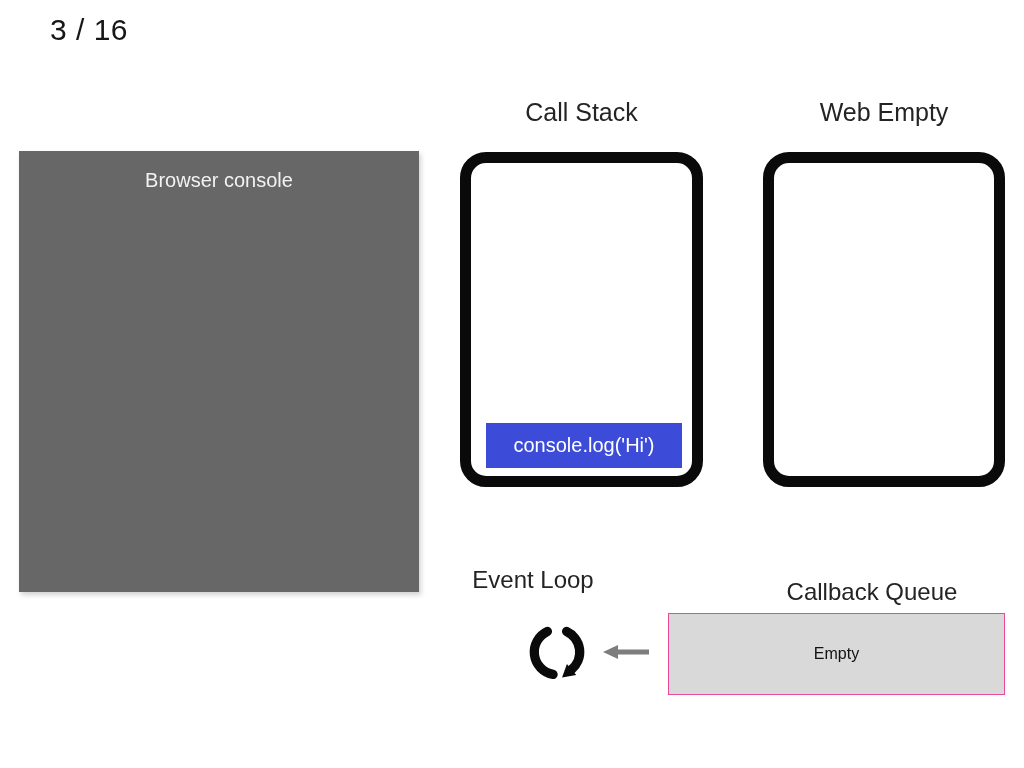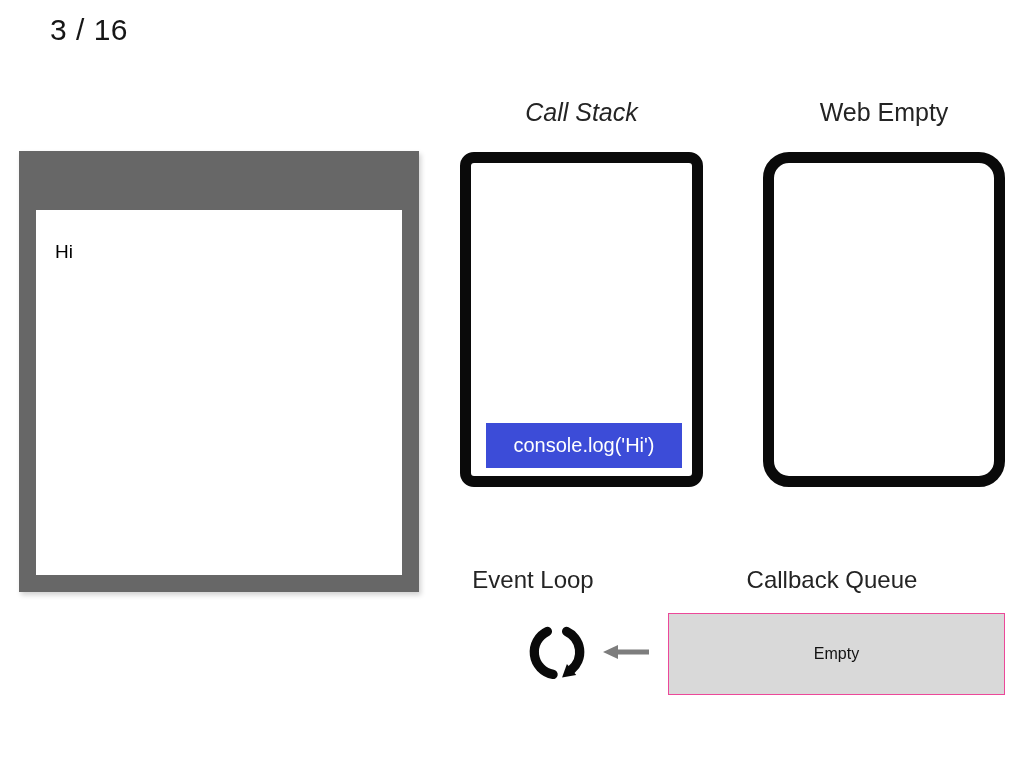--- a/index.html
+++ b/index.html
@@ -38,65 +38,63 @@
   }
   .console-line{
     padding:31px 0 0 19px;font-size:19px;color:#000000;
   }
 
   
   .panel{
     position:absolute;top:152px;height:335px;background:#ffffff;
     border:11px solid var(--panel-border);border-radius:26px;
   }
-  .panel-callstack{left:460px;width:243px;border-radius:14px;}
+  .panel-callstack{left:460px;width:243px;}
   .panel-webapis{left:763px;width:242px;}
 
   .panel-title{
     position:absolute;top:96px;height:32px;
     font-size:25px;color:#242424;text-align:center;line-height:32px;
   }
-  .title-callstack{left:460px;width:243px;font-style:italic;}
+  .title-callstack{left:460px;width:243px;}
   .title-webapis{left:763px;width:242px;}
 
   .stack-frame{
     position:absolute;left:15px;right:10px;bottom:8px;height:45px;
     background:var(--blue);color:#ffffff;font-size:20px;
     display:flex;align-items:center;justify-content:center;
   }
 
   
   .section-label{
     position:absolute;top:565px;height:30px;
     font-size:24px;color:#242424;text-align:center;line-height:30px;
   }
   .label-eventloop{left:443px;width:180px;}
-  .label-queue{left:692px;width:280px;}
+  .label-queue{left:732px;width:280px;margin-top:12px;}
 
   .loop-icon{position:absolute;left:526px;top:621px;}
   .left-arrow{position:absolute;left:601px;top:644px;}
 
   .queue-box{
     position:absolute;left:668px;top:613px;width:337px;height:82px;
     background:var(--queue-gray);border:1px solid #ec4899;
     display:flex;align-items:center;justify-content:center;
     font-size:16px;color:#111111;
   }
 </style>
 </head>
 <body>
 
 <div>
 
   <div class="page-counter">3 / 16</div>
 
   <section class="console-window">
-    <div class="console-body">
-      <div class="console-line">Hi</div>
-    </div>
+    <div class="console-titlebar">Browser console</div>
   </section>
 
   <div class="panel-title title-callstack">Call Stack</div>
   <section class="panel panel-callstack">
     <div class="stack-frame">console.log('Hi')</div>
   </section>
 
   <div class="panel-title title-webapis">Web Empty</div>
   <section class="panel panel-webapis"></section>
 

